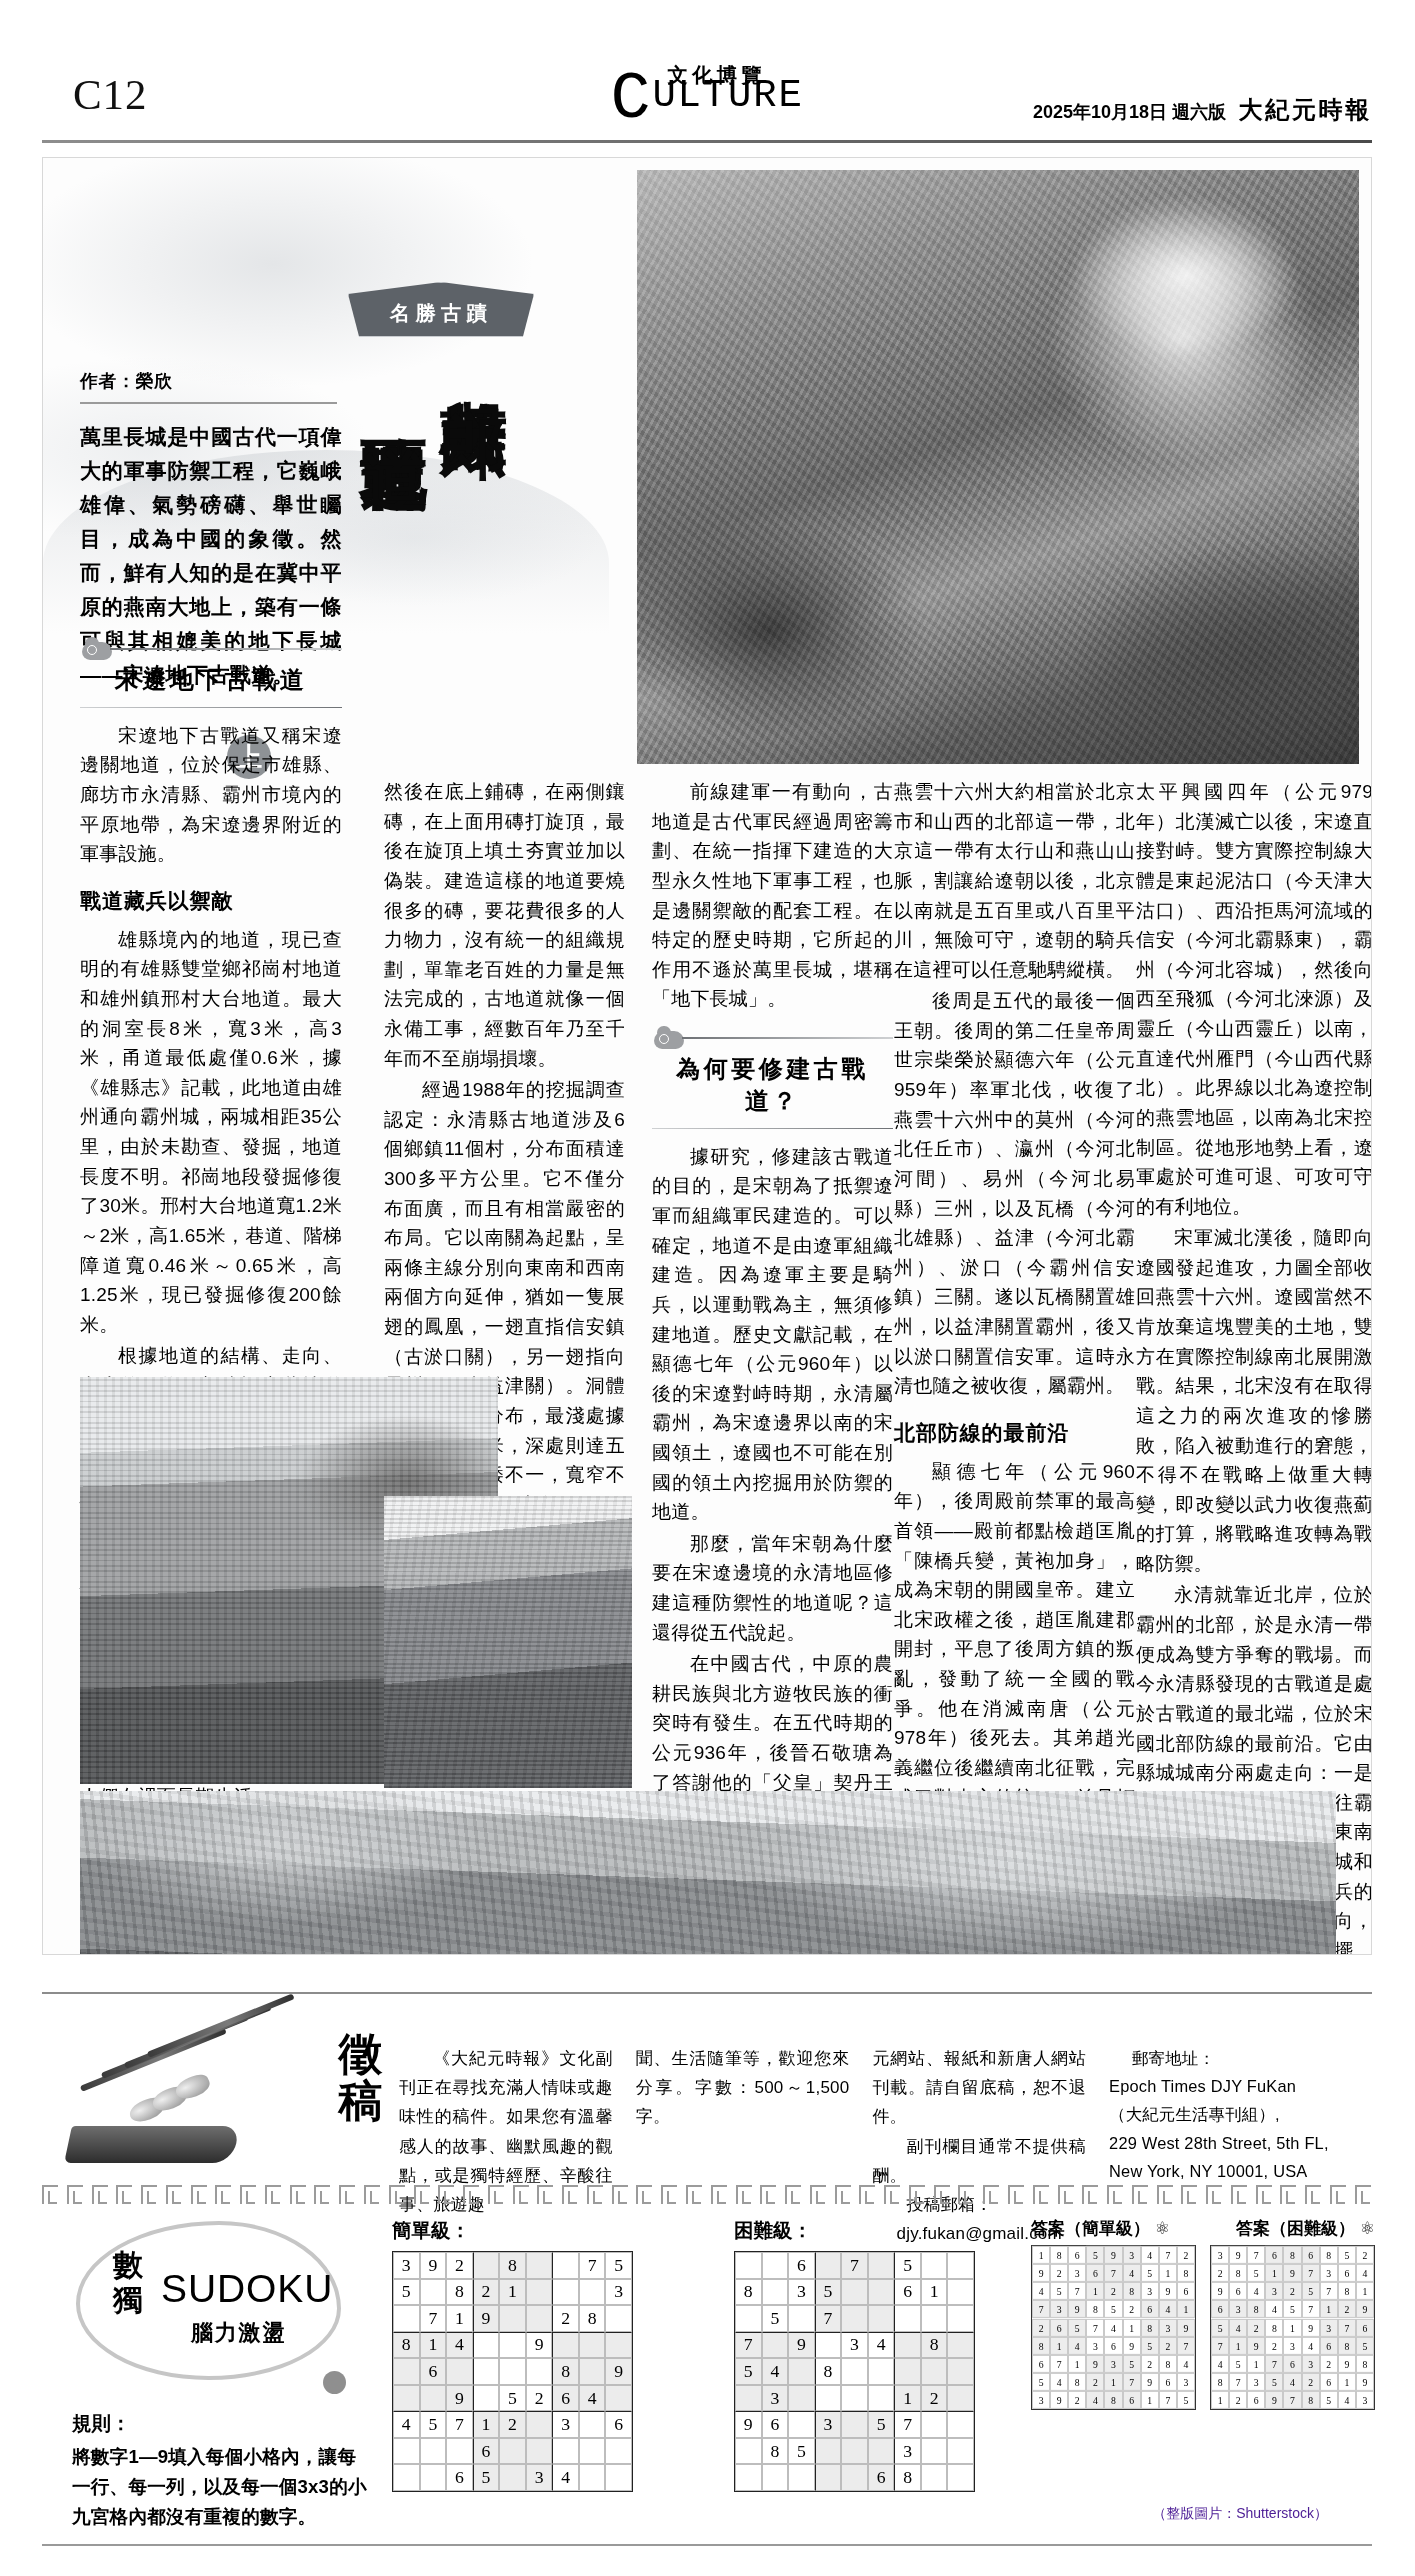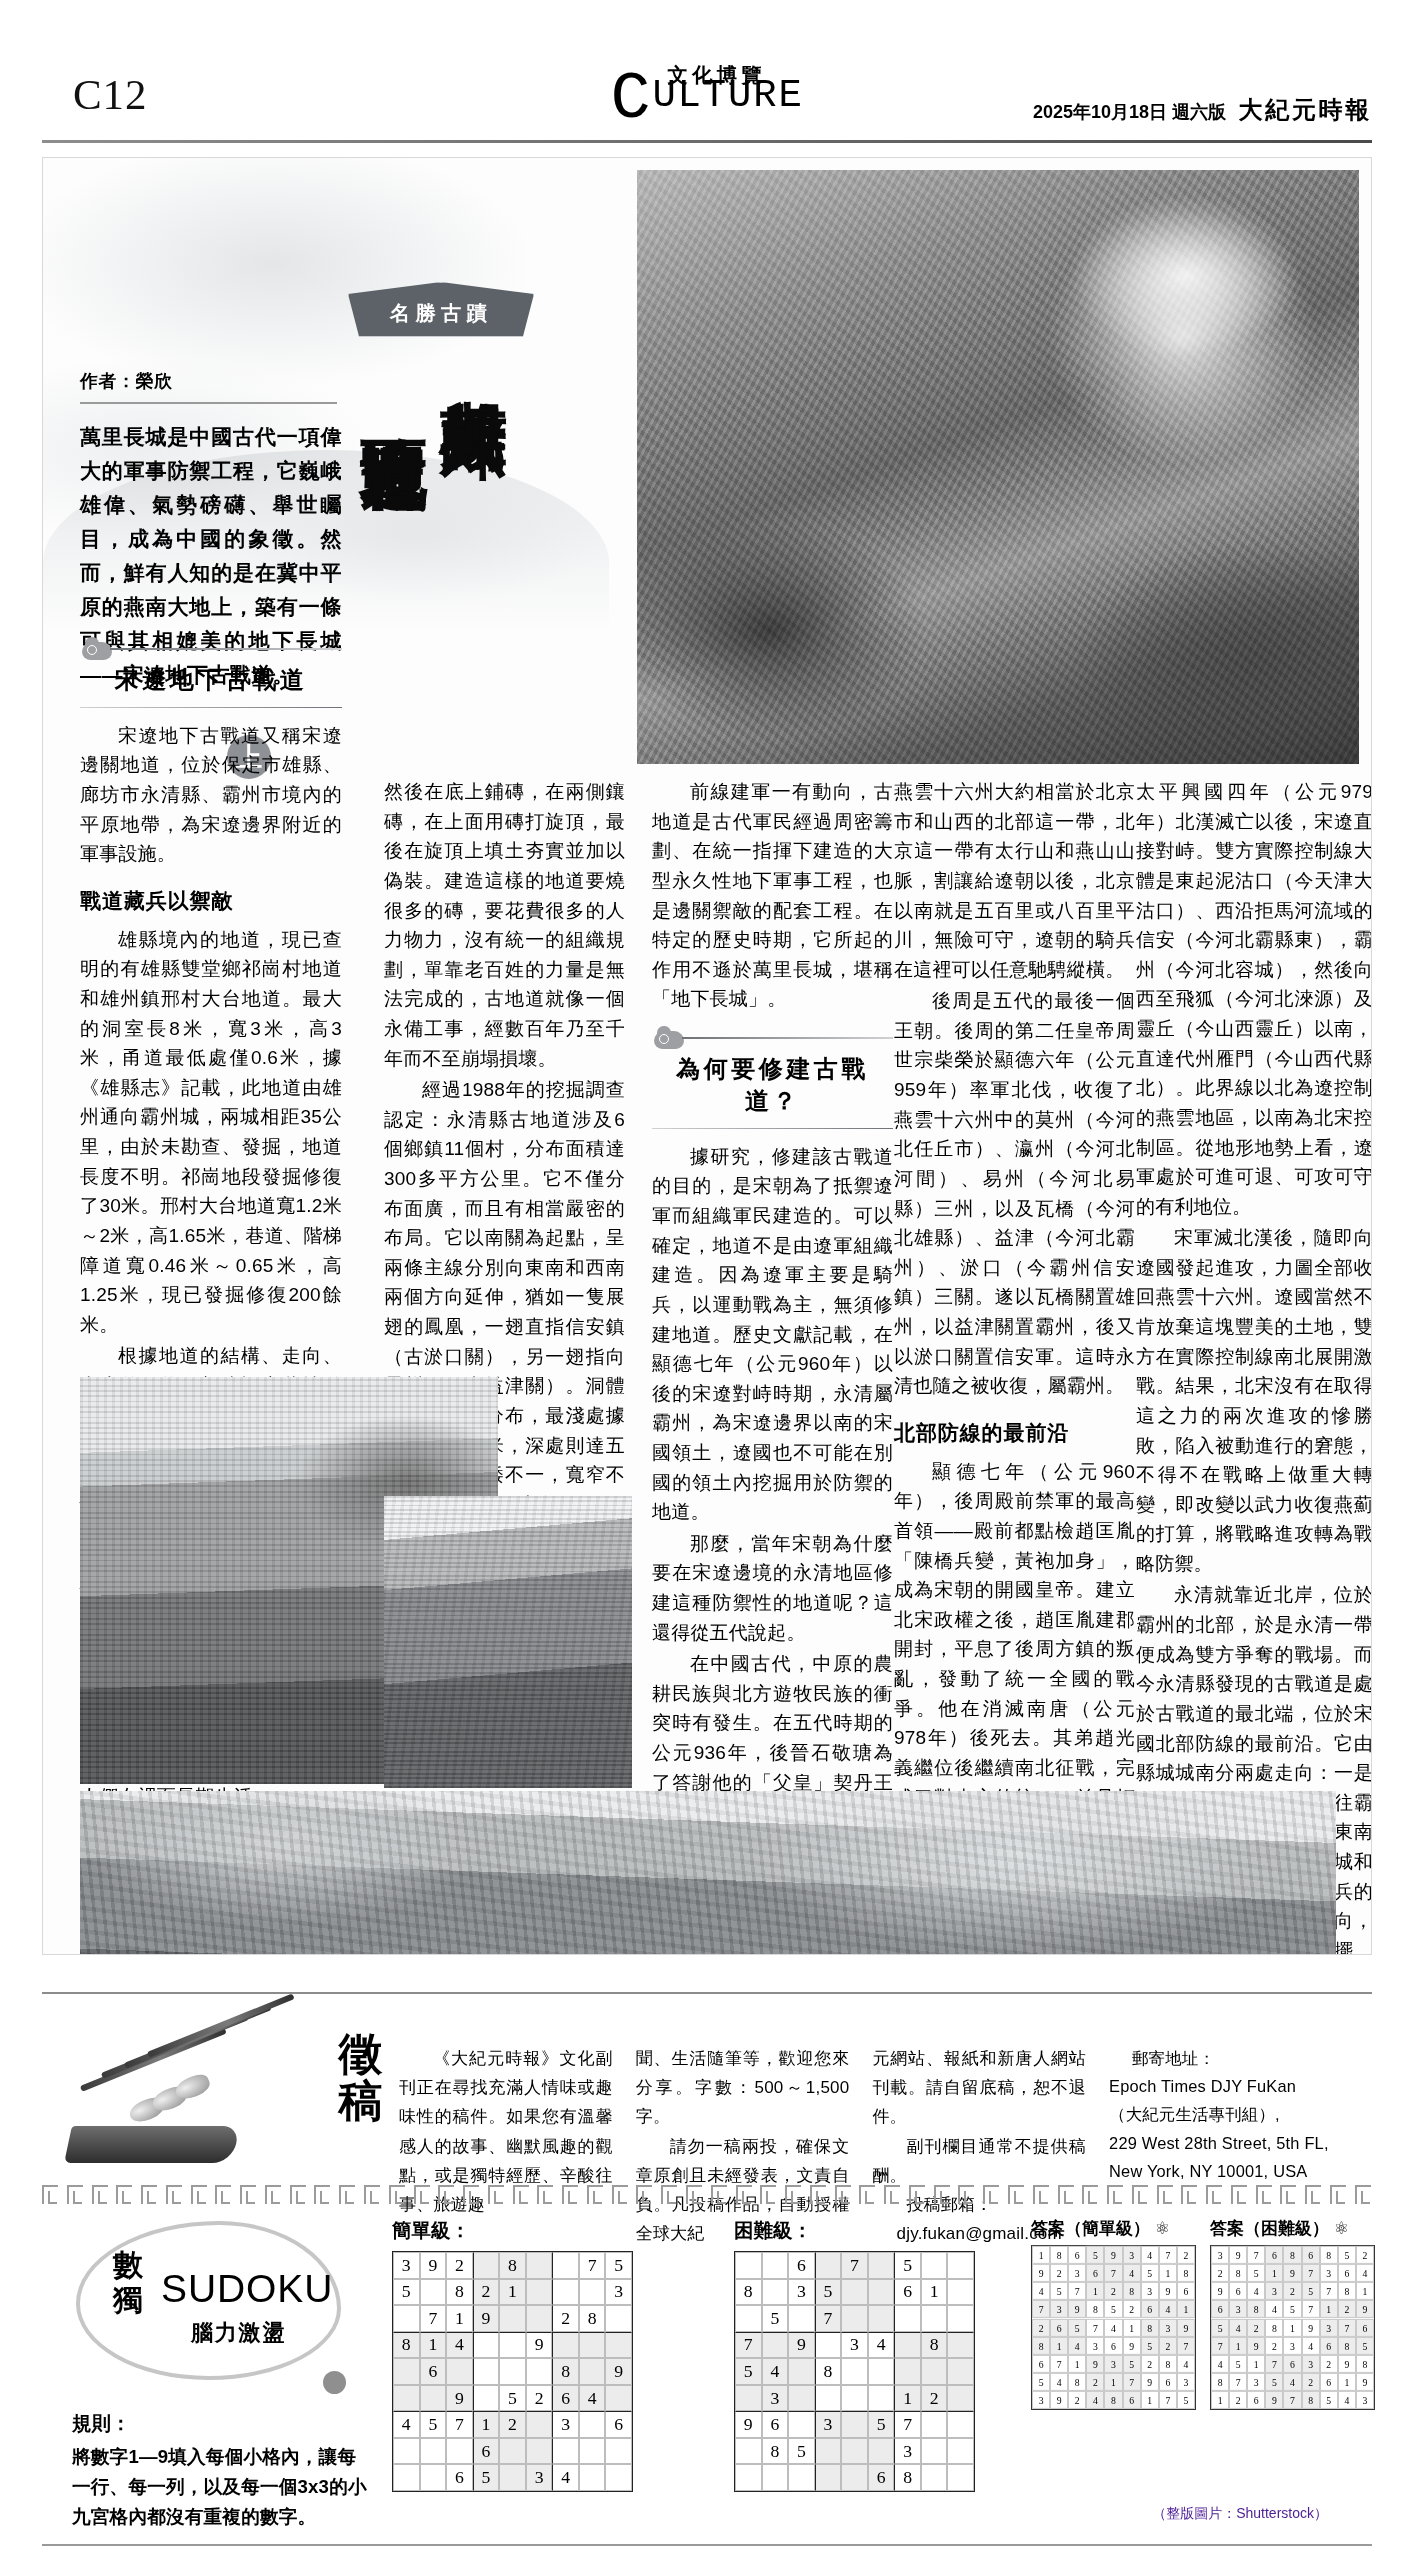--- a/index.html
+++ b/index.html
@@ -472,21 +472,20 @@
       <div class="tip" style="left:92px; top:67px; transform:rotate(-22deg);"></div>
       <div class="tip" style="left:115px; top:55px; transform:rotate(-22deg);"></div>
     </div>
     <div class="sub-title">徵稿</div>
     <div class="sub-cols">
       <div class="sub-col">
         <p>《大紀元時報》文化副刊正在尋找充滿人情味或趣味性的稿件。如果您有溫馨感人的故事、幽默風趣的觀點，或是獨特經歷、辛酸往事、旅遊趣</p>
       </div>
       <div class="sub-col">
         <p class="ni">聞、生活隨筆等，歡迎您來分享。字數：500～1,500字。</p>
-        <p>請勿一稿兩投，確保文章原創且未經發表，文責自負。凡投稿作品，自動授權全球大紀</p>
       </div>
       <div class="sub-col">
         <p class="ni">元網站、報紙和新唐人網站刊載。請自留底稿，恕不退件。</p>
         <p>副刊欄目通常不提供稿酬。</p>
         <p>投稿郵箱：</p>
         <p class="ni" style="text-align:center">djy.fukan@gmail.com</p>
       </div>
       <div class="sub-col addr">
         <p class="head" style="text-indent:1.4em">郵寄地址：</p>
         <p>Epoch Times DJY FuKan</p>
@@ -825,21 +824,21 @@
           <div class="cell">6</div>
           <div class="cell shade bl">5</div>
           <div class="cell shade">9</div>
           <div class="cell shade">3</div>
           <div class="cell bl">4</div>
           <div class="cell">7</div>
           <div class="cell">2</div>
         </div>
     </div>
 
-    <div style="position:absolute; left:1168px; top:0;">
+    <div style="position:absolute; left:1168px; top:0;text-align:right;">
       <div class="ans-label">
         <span>答案（困難級）</span>
         <span>⚛</span>
       </div>
       <div class="agrid" id="ansHard">
           <div class="cell">1</div>
           <div class="cell">2</div>
           <div class="cell">6</div>
           <div class="cell shade bl">9</div>
           <div class="cell shade">7</div>

